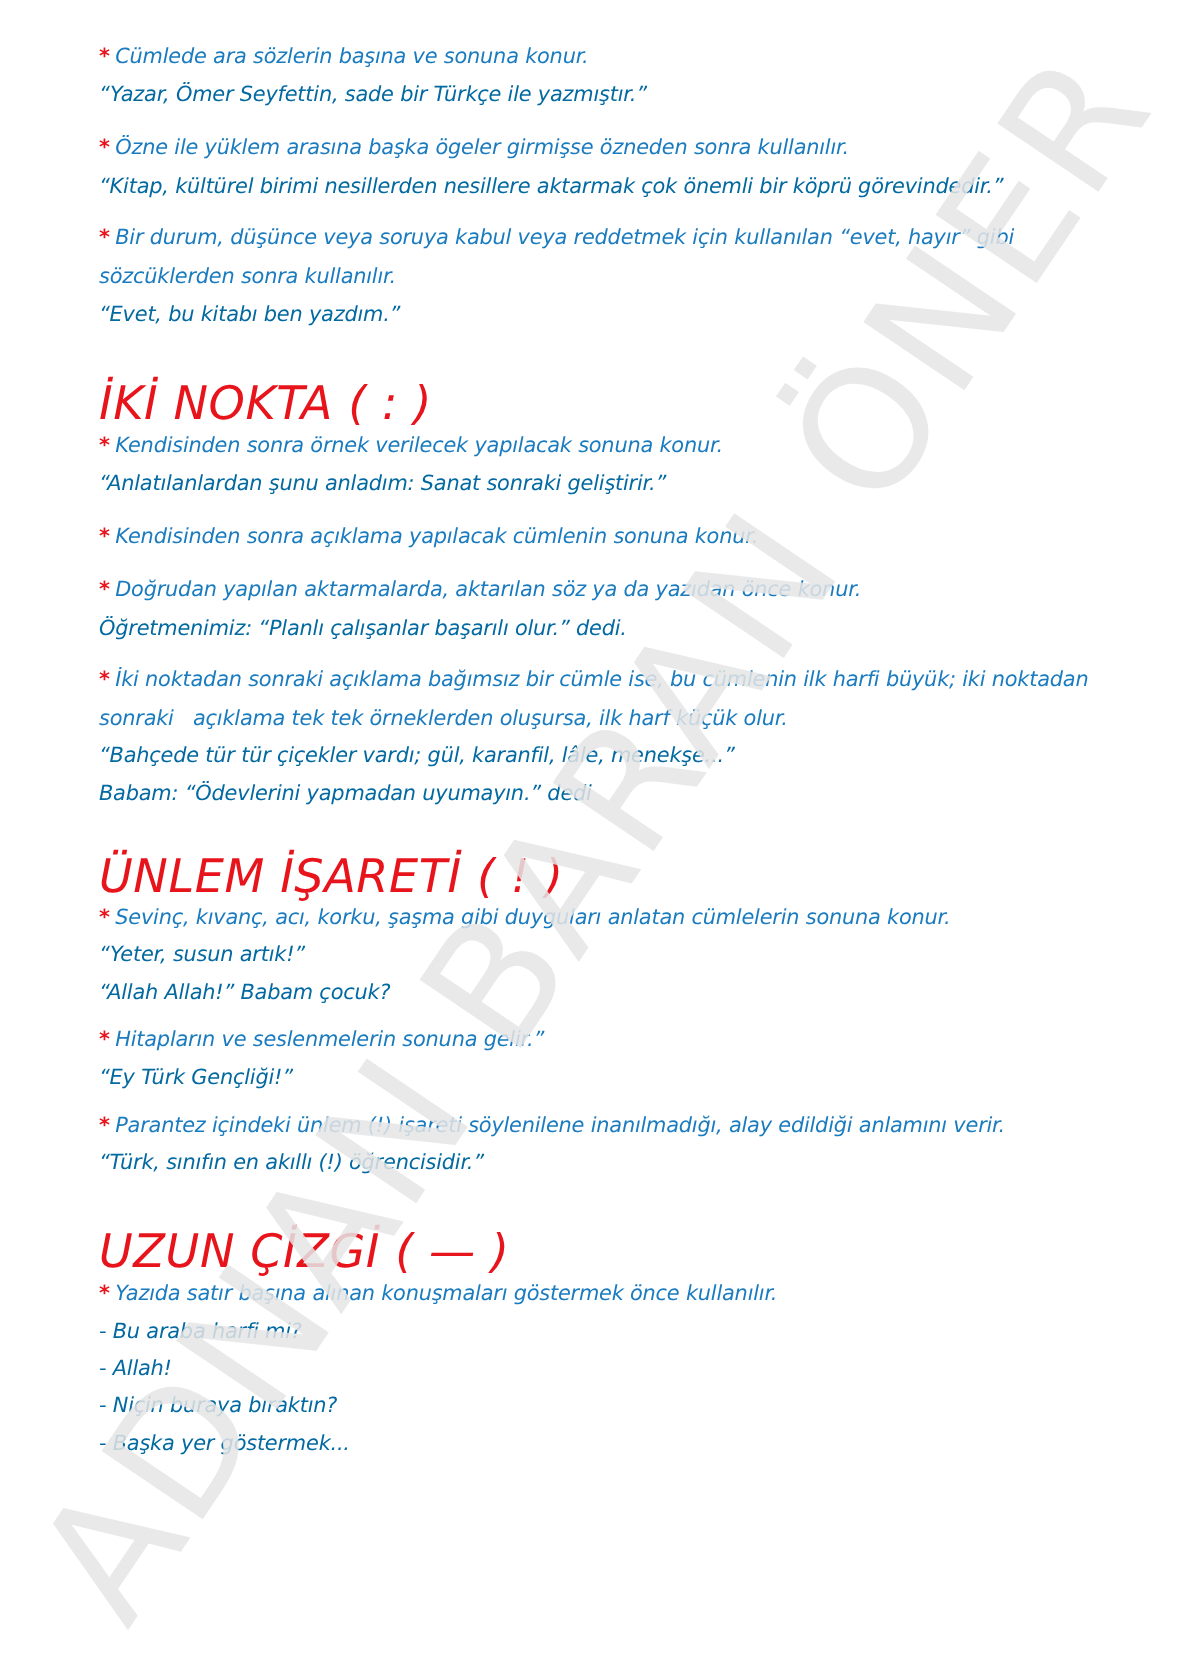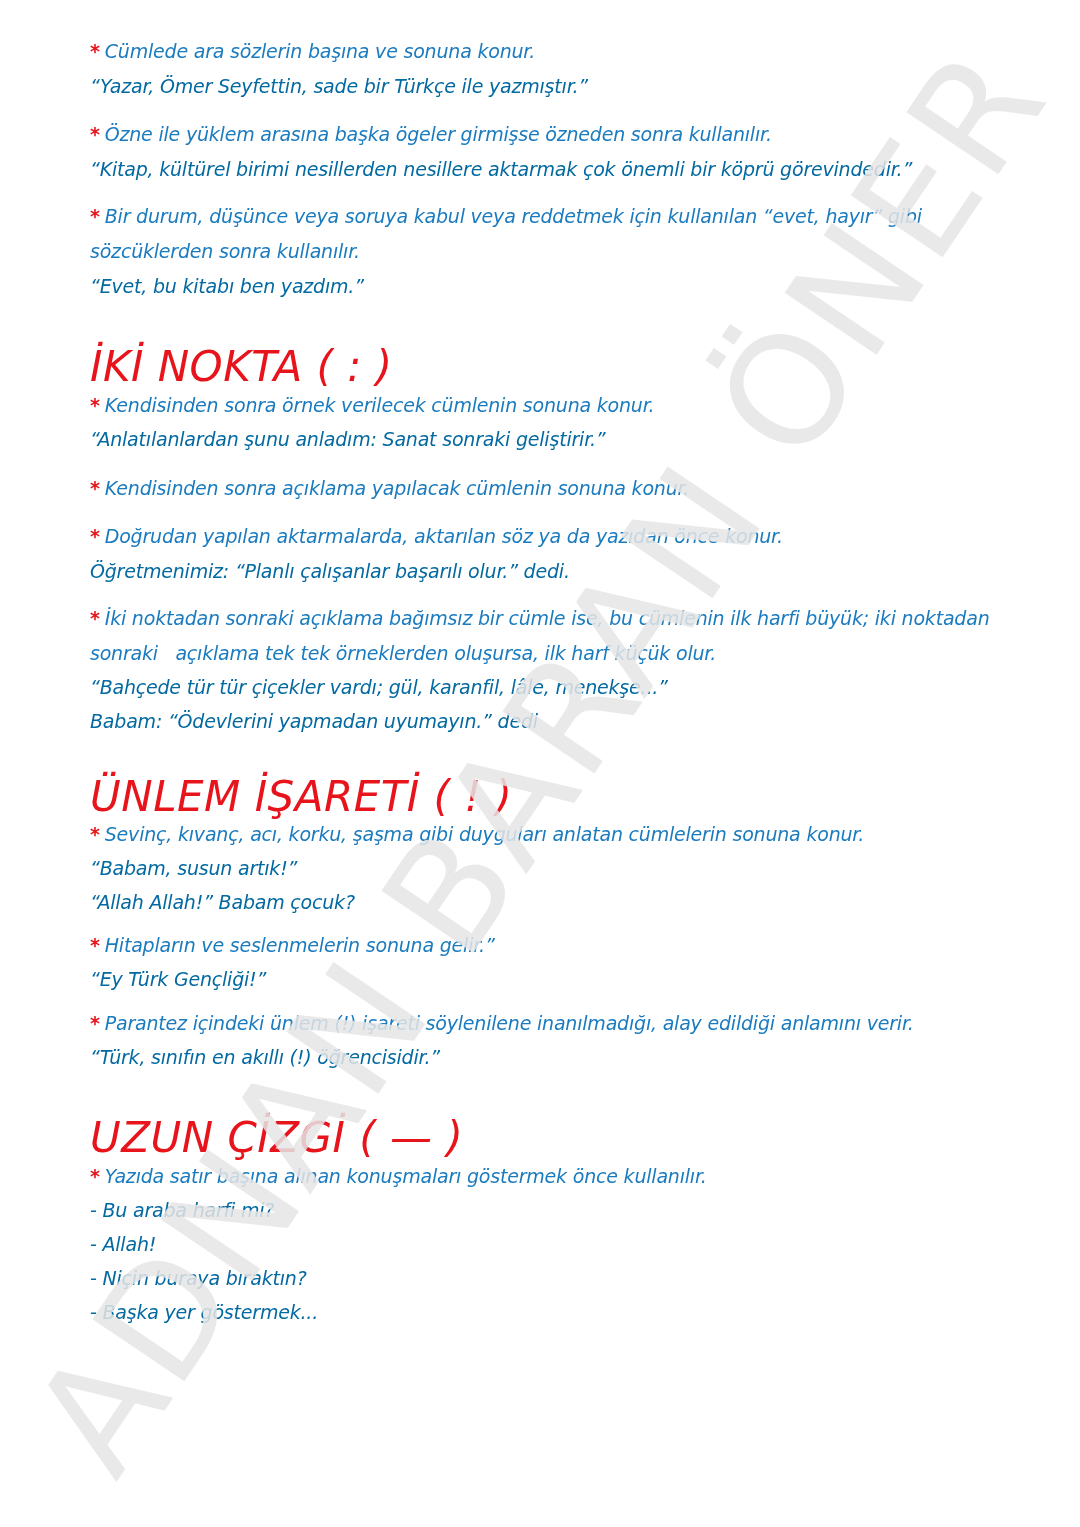--- a/index.html
+++ b/index.html
@@ -41,37 +41,37 @@
 
     <div class="line rule" style="top:123px"><span class="star">*</span><span>Özne ile yüklem arasına başka ögeler girmişse özneden sonra kullanılır.</span></div>
     <div class="line example" style="top:158px">“Kitap, kültürel birimi nesillerden nesillere aktarmak çok önemli bir köprü görevindedir.”</div>
 
     <div class="line rule" style="top:205px"><span class="star">*</span><span>Bir durum, düşünce veya soruya kabul veya reddetmek için kullanılan “evet, hayır” gibi</span></div>
     <div class="line rule" style="top:240px">sözcüklerden sonra kullanılır.</div>
     <div class="line example" style="top:275px">“Evet, bu kitabı ben yazdım.”</div>
 
     <div class="line heading" style="top:342px">İKİ NOKTA ( : )</div>
 
-    <div class="line rule" style="top:394px"><span class="star">*</span><span>Kendisinden sonra örnek verilecek cümlenin sonuna konur.</span></div>
+    <div class="line rule" style="top:394px"><span class="star">*</span><span>Kendisinden sonra örnek verilecek yapılacak sonuna konur.</span></div>
     <div class="line example" style="top:428px">“Anlatılanlardan şunu anladım: Sanat sonraki geliştirir.”</div>
 
     <div class="line rule" style="top:477px"><span class="star">*</span><span>Kendisinden sonra açıklama yapılacak cümlenin sonuna konur.</span></div>
 
     <div class="line rule" style="top:525px"><span class="star">*</span><span>Doğrudan yapılan aktarmalarda, aktarılan söz ya da yazıdan önce konur.</span></div>
     <div class="line example" style="top:560px">Öğretmenimiz: “Planlı çalışanlar başarılı olur.” dedi.</div>
 
     <div class="line rule" style="top:607px"><span class="star">*</span><span>İki noktadan sonraki açıklama bağımsız bir cümle ise, bu cümlenin ilk harfi büyük; iki noktadan</span></div>
     <div class="line rule" style="top:642px; white-space:pre">sonraki   açıklama tek tek örneklerden oluşursa, ilk harf küçük olur.</div>
     <div class="line example" style="top:676px">“Bahçede tür tür çiçekler vardı; gül, karanfil, lâle, menekşe...”</div>
     <div class="line example" style="top:710px">Babam: “Ödevlerini yapmadan uyumayın.” dedi</div>
 
     <div class="line heading" style="top:772px">ÜNLEM İŞARETİ ( ! )</div>
 
     <div class="line rule" style="top:823px"><span class="star">*</span><span>Sevinç, kıvanç, acı, korku, şaşma gibi duyguları anlatan cümlelerin sonuna konur.</span></div>
-    <div class="line example" style="top:857px">“Babam, susun artık!”</div>
+    <div class="line example" style="top:857px">“Yeter, susun artık!”</div>
     <div class="line example" style="top:891px">“Allah Allah!” Babam çocuk?</div>
 
     <div class="line rule" style="top:934px"><span class="star">*</span><span>Hitapların ve seslenmelerin sonuna gelir.”</span></div>
     <div class="line example" style="top:968px">“Ey Türk Gençliği!”</div>
 
     <div class="line rule" style="top:1012px"><span class="star">*</span><span>Parantez içindeki ünlem (!) işareti söylenilene inanılmadığı, alay edildiği anlamını verir.</span></div>
     <div class="line example" style="top:1046px">“Türk, sınıfın en akıllı (!) öğrencisidir.”</div>
 
     <div class="line heading" style="top:1113px">UZUN ÇİZGİ ( — )</div>
 

